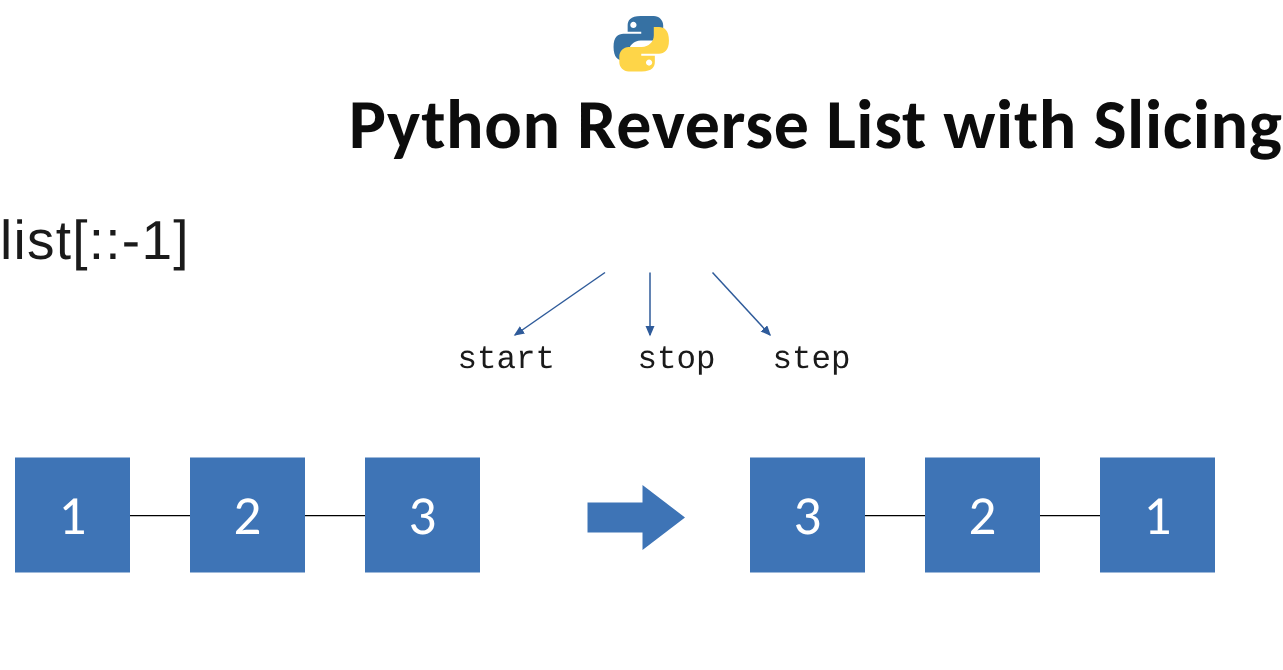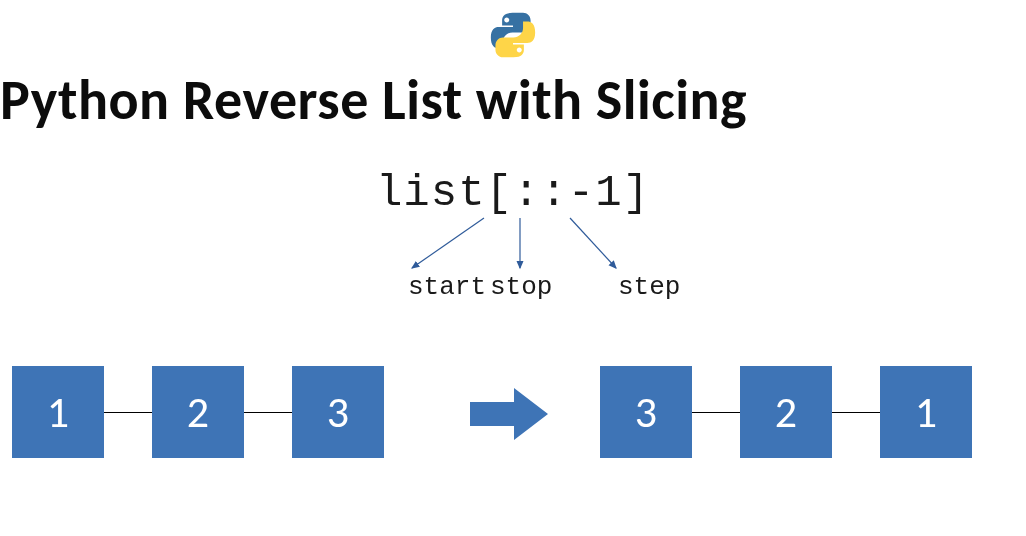--- a/index.html
+++ b/index.html
@@ -15,54 +15,53 @@
     position: absolute;
     top: 12px;
     left: 50%;
     transform: translateX(-50%);
   }
   .title {
     position: absolute;
     top: 66px;
     left: 0;
     width: 100%;
-    text-align: left;
+    text-align: right;
     font-size: 56px;
     font-weight: 700;
     color: #0c0c0c;
     letter-spacing: 0.5px;
   }
   .code-line {
     position: absolute;
     top: 168px;
     left: 0;
     width: 100%;
-    text-align: center;
-    font-family: Liberation Mono, monospace;
+    font-family: Liberation Sans, sans-serif;
     font-size: 44px;
     color: #1a1a1a;
     letter-spacing: 1px;
   }
   .arrows-svg {
     position: absolute;
     top: 214px;
     left: 0;
   }
   .labels-row {
     position: absolute;
     top: 272px;
     left: 0;
     width: 100%;
     font-family: "Courier New", Courier, monospace;
     font-size: 26px;
     color: #1a1a1a;
   }
   .labels-row span { position: absolute; }
-  .lbl-start { left: 366px; margin-left: 42px; }
-  .lbl-stop  { left: 490px; font-family: Liberation Mono, monospace; }
+  .lbl-start { left: 366px; }
+  .lbl-stop  { left: 510px; font-family: Liberation Mono, monospace; }
   .lbl-step  { left: 590px; margin-left: 28px; }
 
   .diagram {
     position: absolute;
     top: 352px;
     left: 0;
     width: 1026px;
     height: 120px;
   }
   .box {

